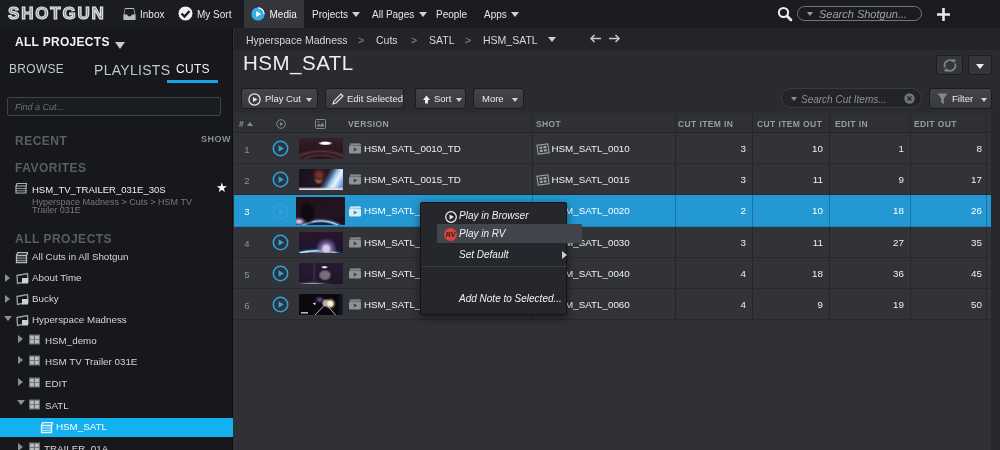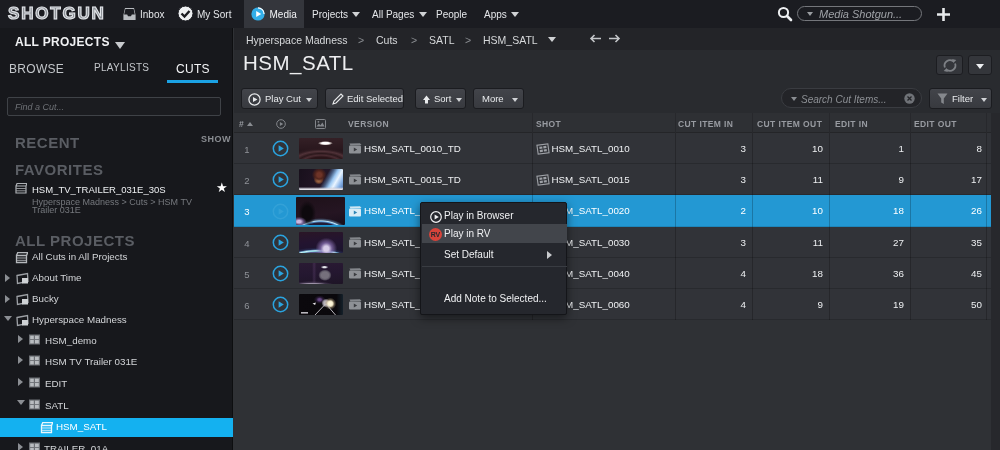--- a/index.html
+++ b/index.html
@@ -8,21 +8,21 @@
 .abs { position:absolute; }
 
 #topnav { position:absolute; left:0; top:0; width:1000px; height:28px; background:#1b1c21; }
 #logo { position:absolute; left:8px; top:4px; font-size:17px; font-weight:bold; color:#8e9298; letter-spacing:1.8px; -webkit-text-stroke:1.1px #e2e5e9; }
 .navtxt { position:absolute; top:9px; font-size:10px; color:#e4e6e9; white-space:nowrap; }
 .caret { position:absolute; width:0; height:0; border-left:4px solid transparent; border-right:4px solid transparent; border-top:5px solid #d0d2d5; }
 #mediabox { position:absolute; left:243.5px; top:0; width:60.5px; height:28px; background:#34363c; }
 
 #sidebar { position:absolute; left:0; top:28px; width:233px; height:422px; background:#17181c; border-right:1px solid #0d0e10; }
 .sideitem { position:absolute; font-size:9.8px; color:#d3d5d8; white-space:nowrap; }
-.sec { position:absolute; font-size:15px; font-weight:bold; color:#5a5d63; letter-spacing:0.5px; }
+.sec { position:absolute; font-size:12px; font-weight:bold; color:#5a5d63; letter-spacing:0.5px; }
 .treearrow { position:absolute; width:0; height:0; }
 .tar { border-top:4px solid transparent; border-bottom:4px solid transparent; border-left:5px solid #8b8e93; }
 .tad { border-left:4px solid transparent; border-right:4px solid transparent; border-top:5px solid #8b8e93; }
 #selrow { position:absolute; left:0; top:390px; width:233px; height:19px; background:#14b1f0; }
 
 #crumbbar { position:absolute; left:234px; top:28px; width:766px; height:22px; background:#232428; }
 .crumb { position:absolute; top:5.5px; font-size:10.5px; color:#d6d8da; white-space:nowrap; }
 #titlebar { position:absolute; left:234px; top:50px; width:766px; height:34px; background:#292b2f; }
 #toolbar { position:absolute; left:234px; top:84px; width:766px; height:29px; background:#292b2f; }
 .btn { position:absolute; top:4px; height:21px; background:linear-gradient(#42444a,#383a3f); border:1px solid #1b1c20; border-radius:3px; color:#e9ebed; font-size:9.5px; }
@@ -65,21 +65,21 @@
  radial-gradient(ellipse 98% 78% at 30% 148%, #eae6ea 0%, #eae6ea 50%, #cfc8d2 58%, #9a8fa4 65%, rgba(100,85,115,0.45) 71%, rgba(60,50,80,0) 80%),
  linear-gradient(90deg, rgba(0,0,0,0) 30%, rgba(140,100,160,0.22) 34%, rgba(0,0,0,0) 40%),
  linear-gradient(175deg, #2a1a33 0%, #241730 50%, #1e1526 100%); }
 .t6 { background:
  radial-gradient(circle at 71% 46%, #fcf4d8 0%, #fcf4d8 5%, #e8dfc0 8%, rgba(190,170,135,0.5) 12%, rgba(90,80,60,0) 18%),
  radial-gradient(circle at 61% 43%, #b9b4bc 0%, #b9b4bc 6%, #8e8894 10%, rgba(80,75,85,0) 15%),
  radial-gradient(ellipse 13% 20% at 47% 27%, rgba(130,90,170,0.8) 0%, rgba(130,90,170,0.7) 28%, rgba(80,50,110,0.4) 58%, rgba(40,25,60,0) 100%),
  linear-gradient(90deg, #0b090d 0%, #0a080c 85%, #14202a 100%); }
 
 #menu { position:absolute; left:420px; top:202px; width:147px; height:113px; background:#25272d; border:1px solid #141519; border-radius:2px; box-shadow:0 3px 10px rgba(0,0,0,0.5); z-index:50; }
-.mitem { position:absolute; left:1px; width:145px; height:20px; font-size:10px; color:#f0f1f3; }
+.mitem { position:absolute; left:16px; width:145px; height:20px; font-size:10px; color:#f0f1f3;font-style:italic; }
 .mitem .mtxt { position:absolute; left:22px; top:4px; }
 </style>
 </head>
 <body>
 <div id="topnav">
   <div id="logo">SHOTGUN</div>
 
   <svg class="abs" style="left:122px;top:7px" width="15" height="14" viewBox="0 0 15 14">
     <path d="M3 1 h9 l1.6 7 v5 h-12.2 v-5 z" fill="#b9bcc0"></path>
     <path d="M3.4 2 h8.2 l1.2 5.6 h-3 l-0.8 1.6 h-3 l-0.8-1.6 h-3.1 z" fill="#1b1c21"></path>
@@ -108,31 +108,31 @@
   <div class="navtxt" style="left:436px">People</div>
   <div class="navtxt" style="left:484px">Apps</div>
   <div class="caret" style="left:511px;top:12px"></div>
 
   <svg class="abs" style="left:777px;top:6px" width="16" height="16" viewBox="0 0 16 16">
     <circle cx="6.5" cy="6.5" r="4.6" fill="none" stroke="#eef0f2" stroke-width="2"></circle>
     <path d="M10 10 L14 14" stroke="#eef0f2" stroke-width="2.6" stroke-linecap="round"></path>
   </svg>
   <div class="abs" style="left:797px;top:6px;width:125px;height:15px;border:1px solid #74767b;border-radius:8px;">
     <div class="caret" style="left:9px;top:5px;border-left-width:3.5px;border-right-width:3.5px;border-top-width:4px;border-top-color:#9a9da1"></div>
-    <div class="abs" style="left:21px;top:1px;font-size:11px;font-style:italic;color:#9fa2a7;white-space:nowrap">Media Shotgun...</div>
+    <div class="abs" style="left:21px;top:1px;font-size:11px;font-style:italic;color:#9fa2a7;white-space:nowrap">Search Shotgun...</div>
   </div>
   <svg class="abs" style="left:936px;top:7px" width="15" height="15" viewBox="0 0 15 15">
     <path d="M7.5 1 V14 M1 7.5 H14" stroke="#e8eaec" stroke-width="2.6"></path>
   </svg>
 </div>
 <div id="sidebar">
   <div class="abs" style="left:15px;top:7px;font-size:12px;font-weight:bold;color:#f0f1f3;letter-spacing:0.3px">ALL PROJECTS</div>
   <div class="caret" style="left:115px;top:14px;border-left-width:5.5px;border-right-width:5.5px;border-top-width:7px;border-top-color:#c8cacd"></div>
   <div class="abs" style="left:9px;top:34px;font-size:12px;color:#c3c6ca;letter-spacing:0.3px">BROWSE</div>
-  <div class="abs" style="left:94px;top:34px;font-size:10px;color:#c3c6ca;letter-spacing:0.3px">PLAYLISTS</div>
+  <div class="abs" style="left:94px;top:34px;font-size:14px;color:#c3c6ca;letter-spacing:0.3px">PLAYLISTS</div>
   <div class="abs" style="left:176px;top:34px;font-size:12px;color:#f4f5f7;letter-spacing:0.3px">CUTS</div>
   <div class="abs" style="left:167px;top:52px;width:51px;height:3px;background:#1ba2e4"></div>
   <div class="abs" style="left:7px;top:69px;width:214px;height:19px;border:1px solid #3f4247;background:#1b1c20;border-radius:2px">
     <div class="abs" style="left:7px;top:4px;font-size:9px;font-style:italic;color:#6e7176">Find a Cut...</div>
   </div>
   <div class="sec" style="left:15px;top:106px">RECENT</div>
   <div class="abs" style="left:201px;top:106px;font-size:9px;font-weight:bold;color:#8a8d92;letter-spacing:0.5px">SHOW</div>
   <div class="sec" style="left:15px;top:133px">FAVORITES</div>
 
   <svg class="abs" style="left:15px;top:154px" width="12" height="12" viewBox="0 0 12 12">
@@ -143,21 +143,21 @@
   <div class="abs" style="left:216px;top:152px;font-size:13px;color:#ffffff">★</div>
   <div class="abs" style="left:32px;top:170px;font-size:9px;color:#75787d;line-height:8.4px">Hyperspace Madness &gt; Cuts &gt; HSM TV<br>Trailer 031E</div>
   <div class="sec" style="left:15px;top:204px">ALL PROJECTS</div>
   <div id="selrow"></div>
 
   <svg class="abs" style="left:15px;top:223px" width="13" height="13" viewBox="0 0 13 13">
     <path d="M1.5 4.5 h10 v7 h-10 z" fill="none" stroke="#b5b8bc" stroke-width="1.3"></path>
     <path d="M1.5 4.5 l1.2-2.8 h10 l-1.2 2.8" fill="none" stroke="#b5b8bc" stroke-width="1.3"></path>
     <path d="M2 7 h9 M2 9.3 h9" stroke="#b5b8bc" stroke-width="0.9"></path>
   </svg>
-  <div class="sideitem" style="left:32px;top:223px">All Cuts in All Projects</div>
+  <div class="sideitem" style="left:32px;top:223px">All Cuts in All Shotgun</div>
 
   <div class="treearrow tar" style="left:5px;top:246px"></div>
   <svg class="abs" style="left:16px;top:244px" width="13" height="13" viewBox="0 0 13 13">
     <path d="M1 3.5 L11.5 1.5 L12 9.5 L1.5 11.5 Z" fill="none" stroke="#9ea1a6" stroke-width="1.3"></path>
     <path d="M6 6 h6 v5.5 h-6 z" fill="#cfd2d5"></path>
   </svg>
   <div class="sideitem" style="left:32px;top:244px">About Time</div>
 
   <div class="treearrow tar" style="left:5px;top:267px"></div>
   <svg class="abs" style="left:16px;top:265px" width="13" height="13" viewBox="0 0 13 13">

